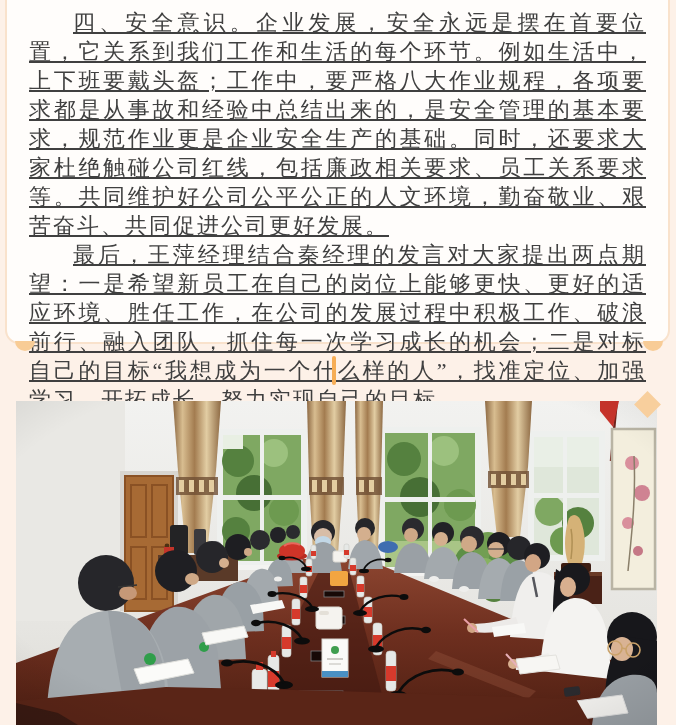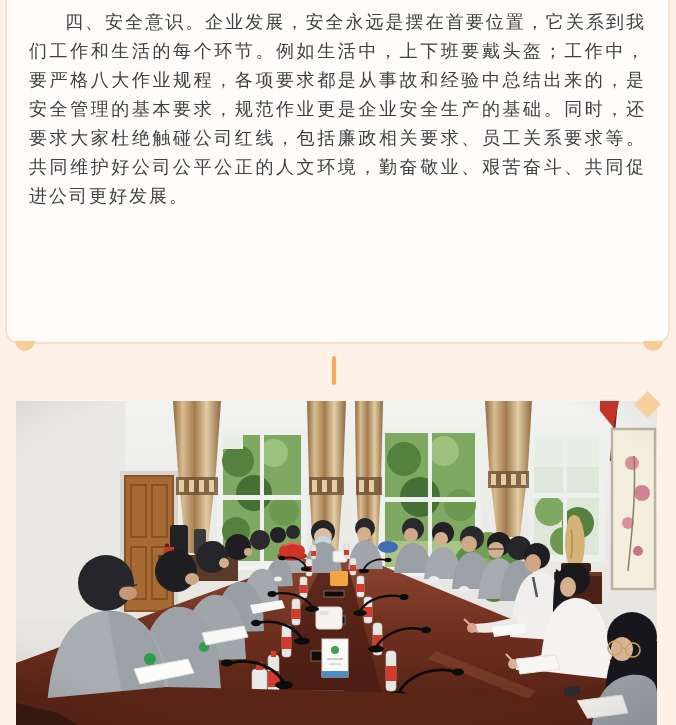--- a/index.html
+++ b/index.html
@@ -9,23 +9,23 @@
     font-family:"Liberation Serif","DejaVu Serif",serif;
   }
   .card{
     position:absolute;top:-16px;left:5px;right:6px;height:360px;
     background:var(--card-background,#fffdfb);
     border:2px solid var(--card-border,#f9e2cc);
     border-radius:14px;box-sizing:border-box;
     padding:22px 22px 0 22px;
   }
   .para{
-    margin:0;font-size:18px;line-height:29px;letter-spacing:2px;
+    margin:0;font-size:22px;line-height:29px;letter-spacing:2px;
     color:var(--text-color,#404040);
-    text-align:justify;text-indent:2em;
+    text-align:justify;text-indent:2em;text-decoration:underline;
   }
   .tab{
     position:absolute;bottom:-9px;width:20px;height:10px;
     border-radius:0 0 20px 20px;
     background:var(--corner-tab,#f8cc96);
   }
   .tab-l{left:8px}
   .tab-r{right:5px}
   .vline{
     position:absolute;top:356px;left:332px;width:4px;height:29px;
@@ -38,20 +38,21 @@
     background:var(--diamond,#f8cf9d);transform:rotate(45deg);
   }
 </style>
 </head>
 <body>
 
 <div class="page">
 
   <section class="card">
     <p class="para">四、安全意识。企业发展，安全永远是摆在首要位置，它关系到我们工作和生活的每个环节。例如生活中，上下班要戴头盔；工作中，要严格八大作业规程，各项要求都是从事故和经验中总结出来的，是安全管理的基本要求，规范作业更是企业安全生产的基础。同时，还要求大家杜绝触碰公司红线，包括廉政相关要求、员工关系要求等。共同维护好公司公平公正的人文环境，勤奋敬业、艰苦奋斗、共同促进公司更好发展。</p>
+    <p class="para">最后，王萍经理结合秦经理的发言对大家提出两点期望：一是希望新员工在自己的岗位上能够更快、更好的适应环境、胜任工作，在公司的发展过程中积极工作、破浪前行、融入团队，抓住每一次学习成长的机会；二是对标自己的目标“我想成为一个什么样的人”，找准定位、加强学习、开拓成长、努力实现自己的目标。</p>
     <span class="tab tab-l"></span>
     <span class="tab tab-r"></span>
   </section>
 
   <div class="vline"></div>
 
   <figure class="photo" aria-label="会议室照片：身穿灰色工装的员工围坐在深红棕色长会议桌两侧低头记录，桌面中线摆放红标瓶装水、话筒、纸巾盒和桌牌；背景为白墙、木门、三扇绿树窗户、棕色条纹窗帘、绿植、摆件和字画，右上角有红旗。">
     <svg viewBox="0 0 641 324" width="641" height="324" xmlns="http://www.w3.org/2000/svg">
       <defs>
         <linearGradient id="wall" x1="0" y1="0" x2="0" y2="1">

